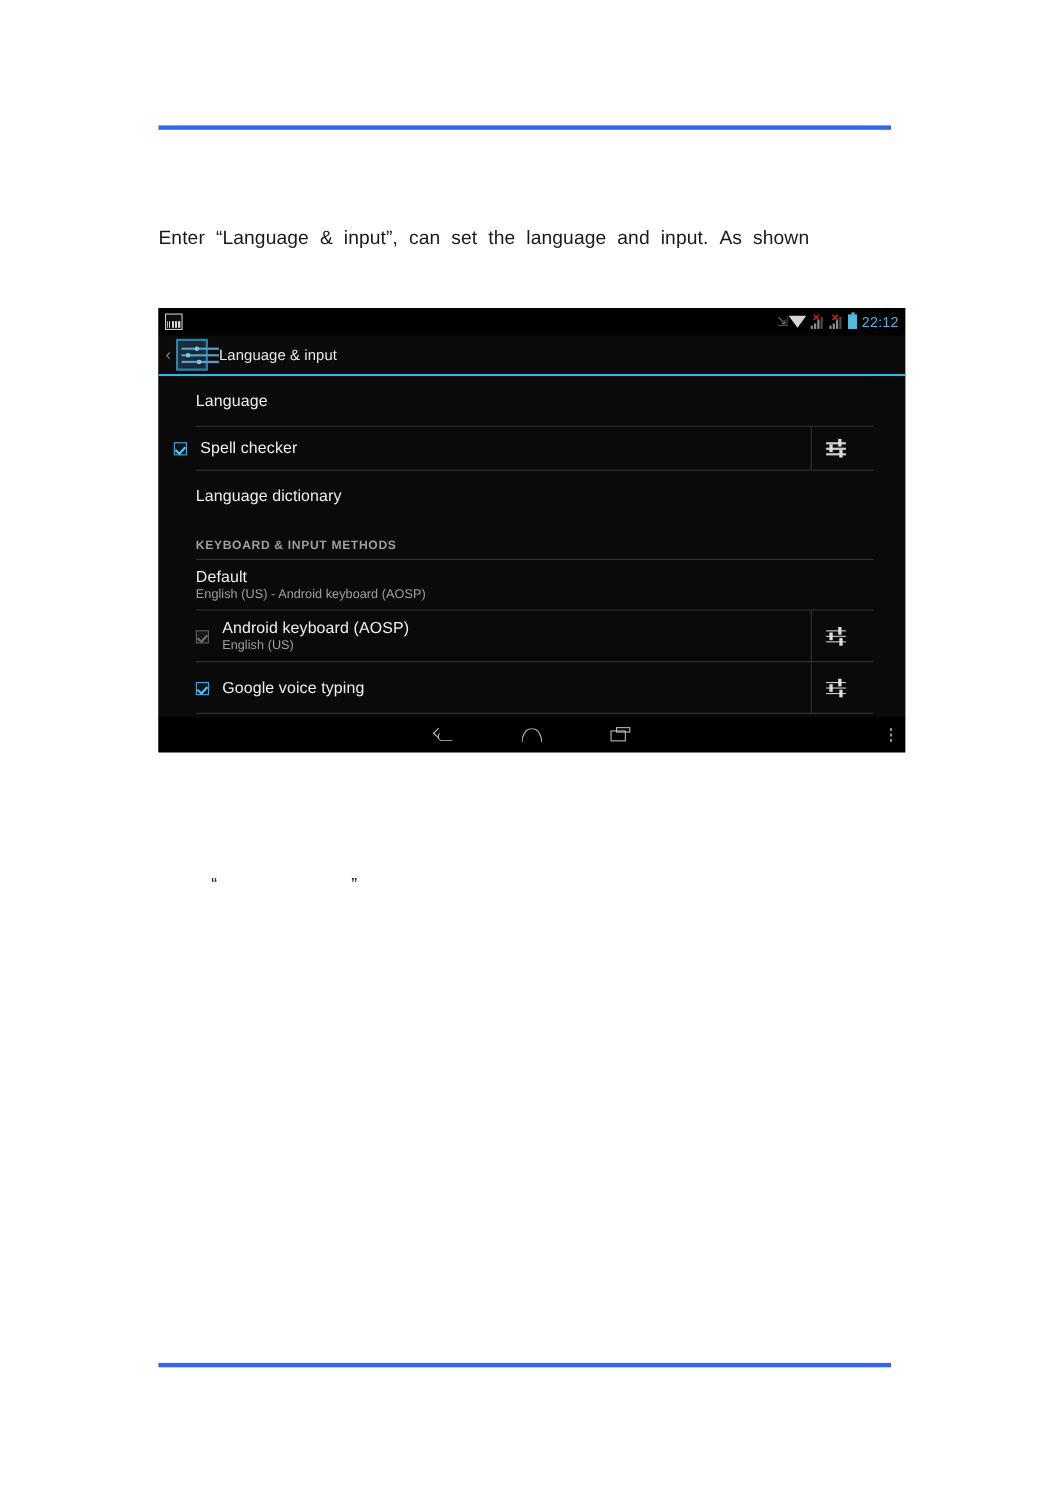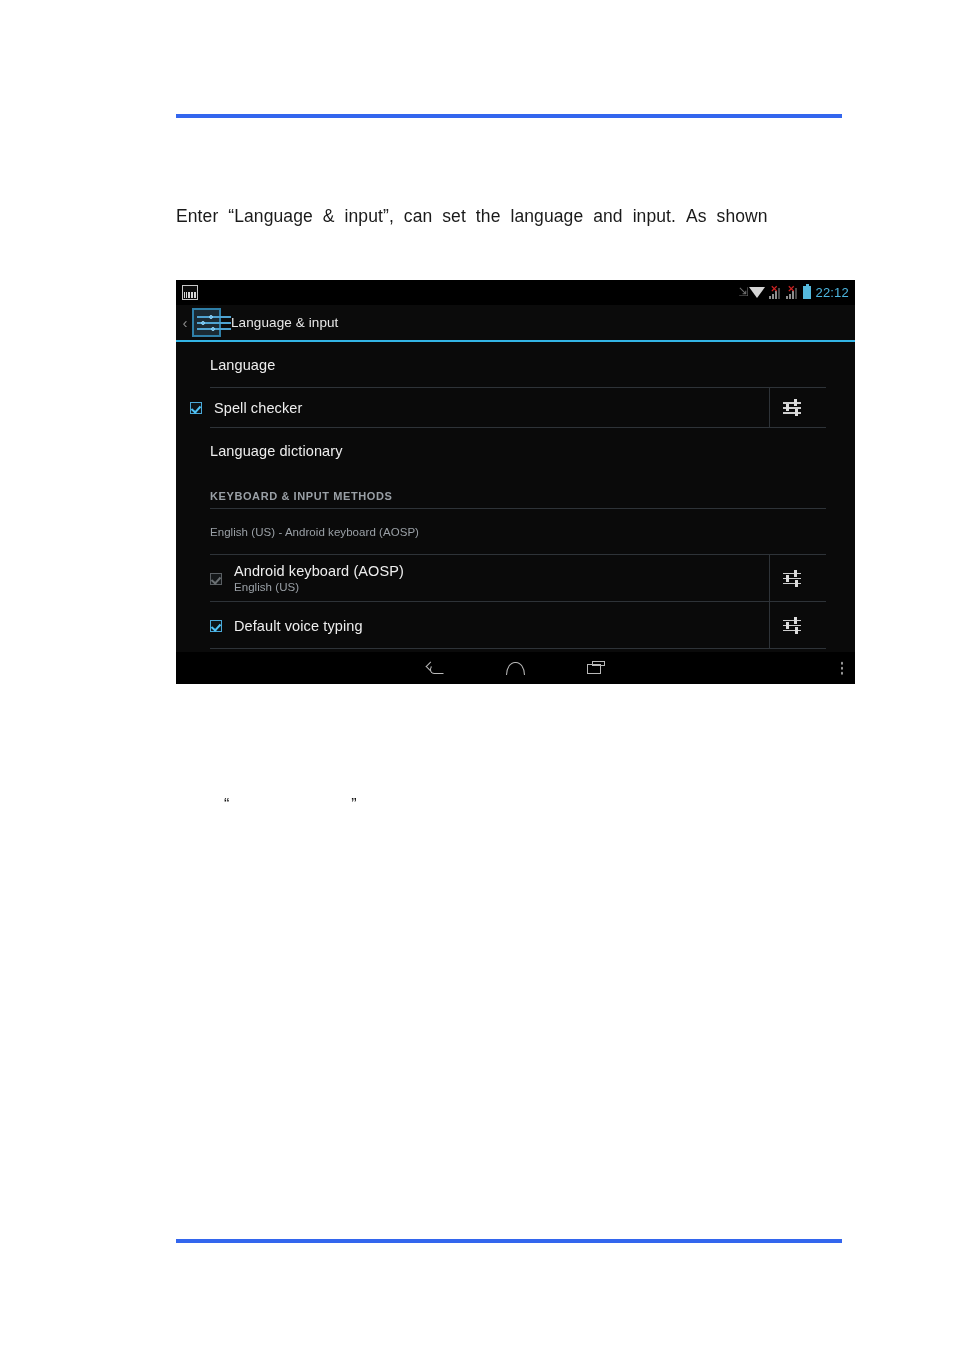--- a/index.html
+++ b/index.html
@@ -12,21 +12,20 @@
     background: #ffffff;
     font-family: "Liberation Sans", sans-serif;
     overflow: hidden;
     position: relative;
   }
 
   
   .page {
     position: absolute;
     inset: 0;
-    margin-left: 32px;
   }
   .rule {
     position: absolute;
     left: 144px;
     width: 666px;
     height: 4px;
     background: #3366ee;
   }
   .rule-top { top: 114px; }
   .rule-bottom { top: 1239px; }
@@ -517,20 +516,21 @@
           </div>
         </div>
 
         <div class="section-header">
           <span class="lbl">KEYBOARD &amp; INPUT METHODS</span>
           <span class="divider"></span>
         </div>
 
         <div class="row row-plain">
           <div class="row-texts">
+            <div class="row-title">Default</div>
             <div class="row-sub">English (US) - Android keyboard (AOSP)</div>
           </div>
           <span class="divider"></span>
         </div>
 
         <div class="row row-two">
           <span class="checkbox disabled"></span>
           <div class="row-texts">
             <div class="row-title">Android keyboard (AOSP)</div>
             <div class="row-sub">English (US)</div>
@@ -544,21 +544,21 @@
                 <span class="kn n2"></span>
                 <span class="kn n3"></span>
             </span>
           </span>
           <span class="divider"></span>
         </div>
 
         <div class="row row-two">
           <span class="checkbox"></span>
           <div class="row-texts">
-            <div class="row-title">Default voice typing</div>
+            <div class="row-title">Google voice typing</div>
           </div>
           <span class="eq-cell">
             <span class="eq-icon">
               <span class="ln"></span>
                 <span class="ln"></span>
                 <span class="ln"></span>
               <span class="kn n1"></span>
                 <span class="kn n2"></span>
                 <span class="kn n3"></span>
             </span>

